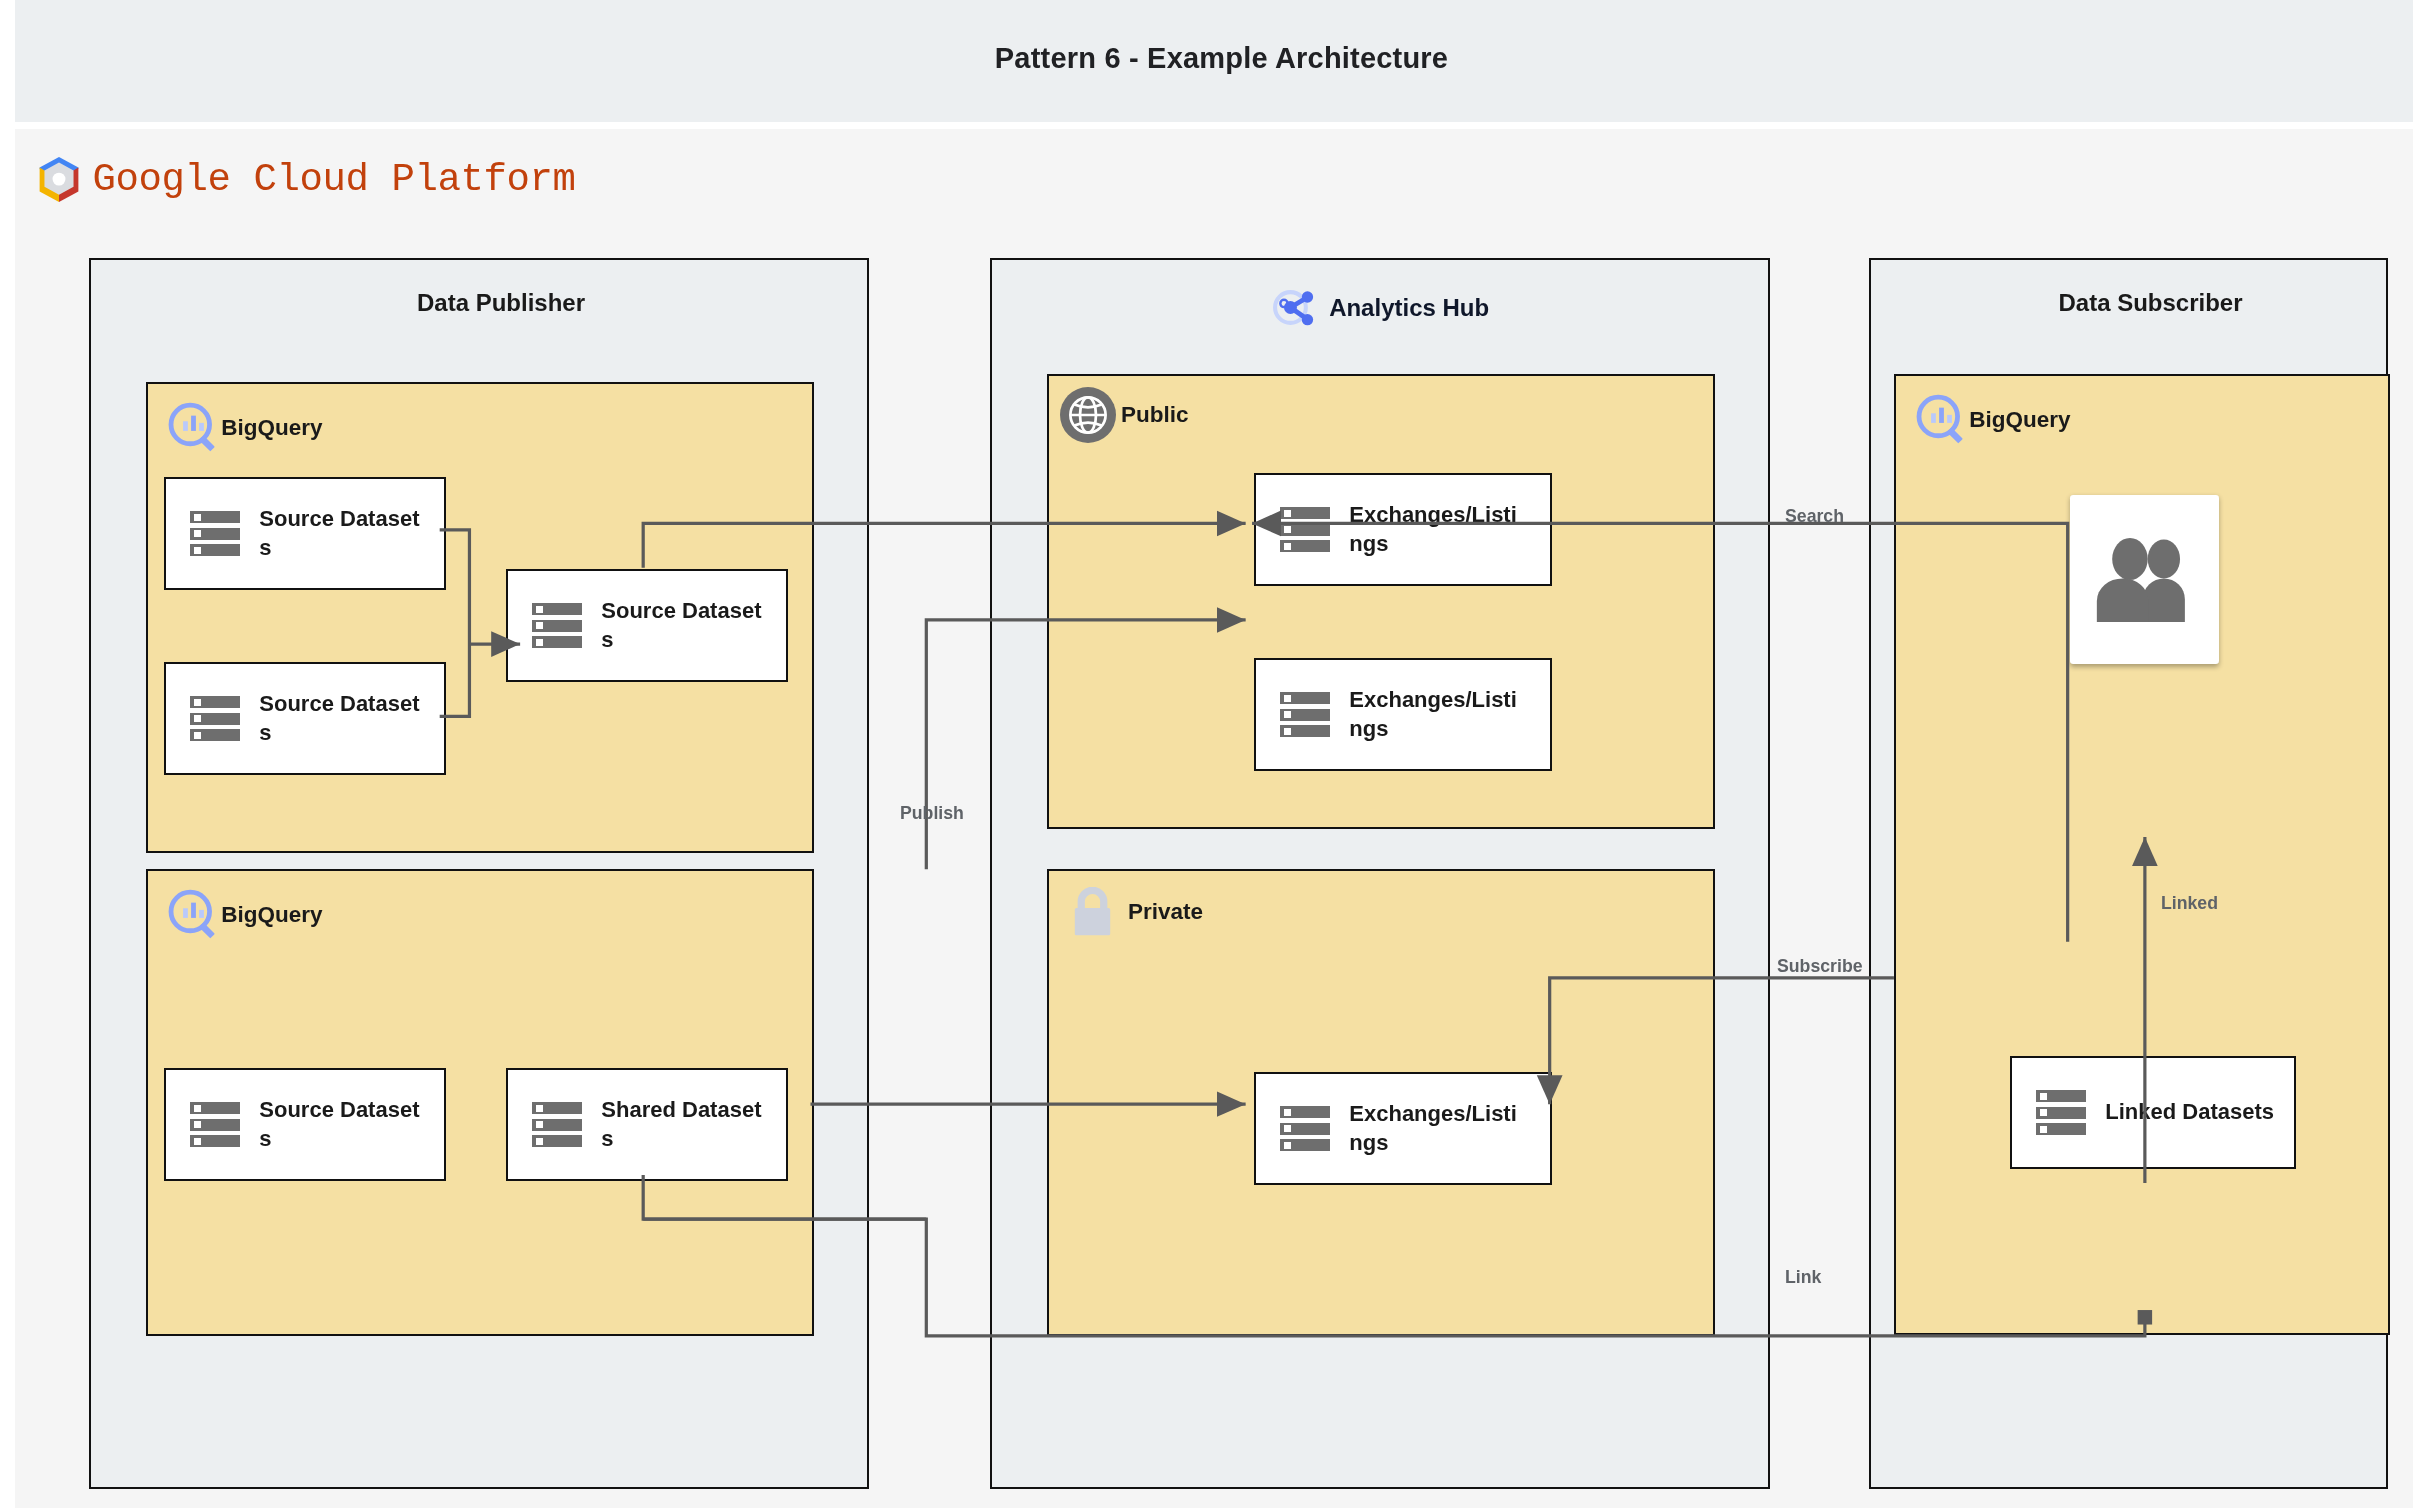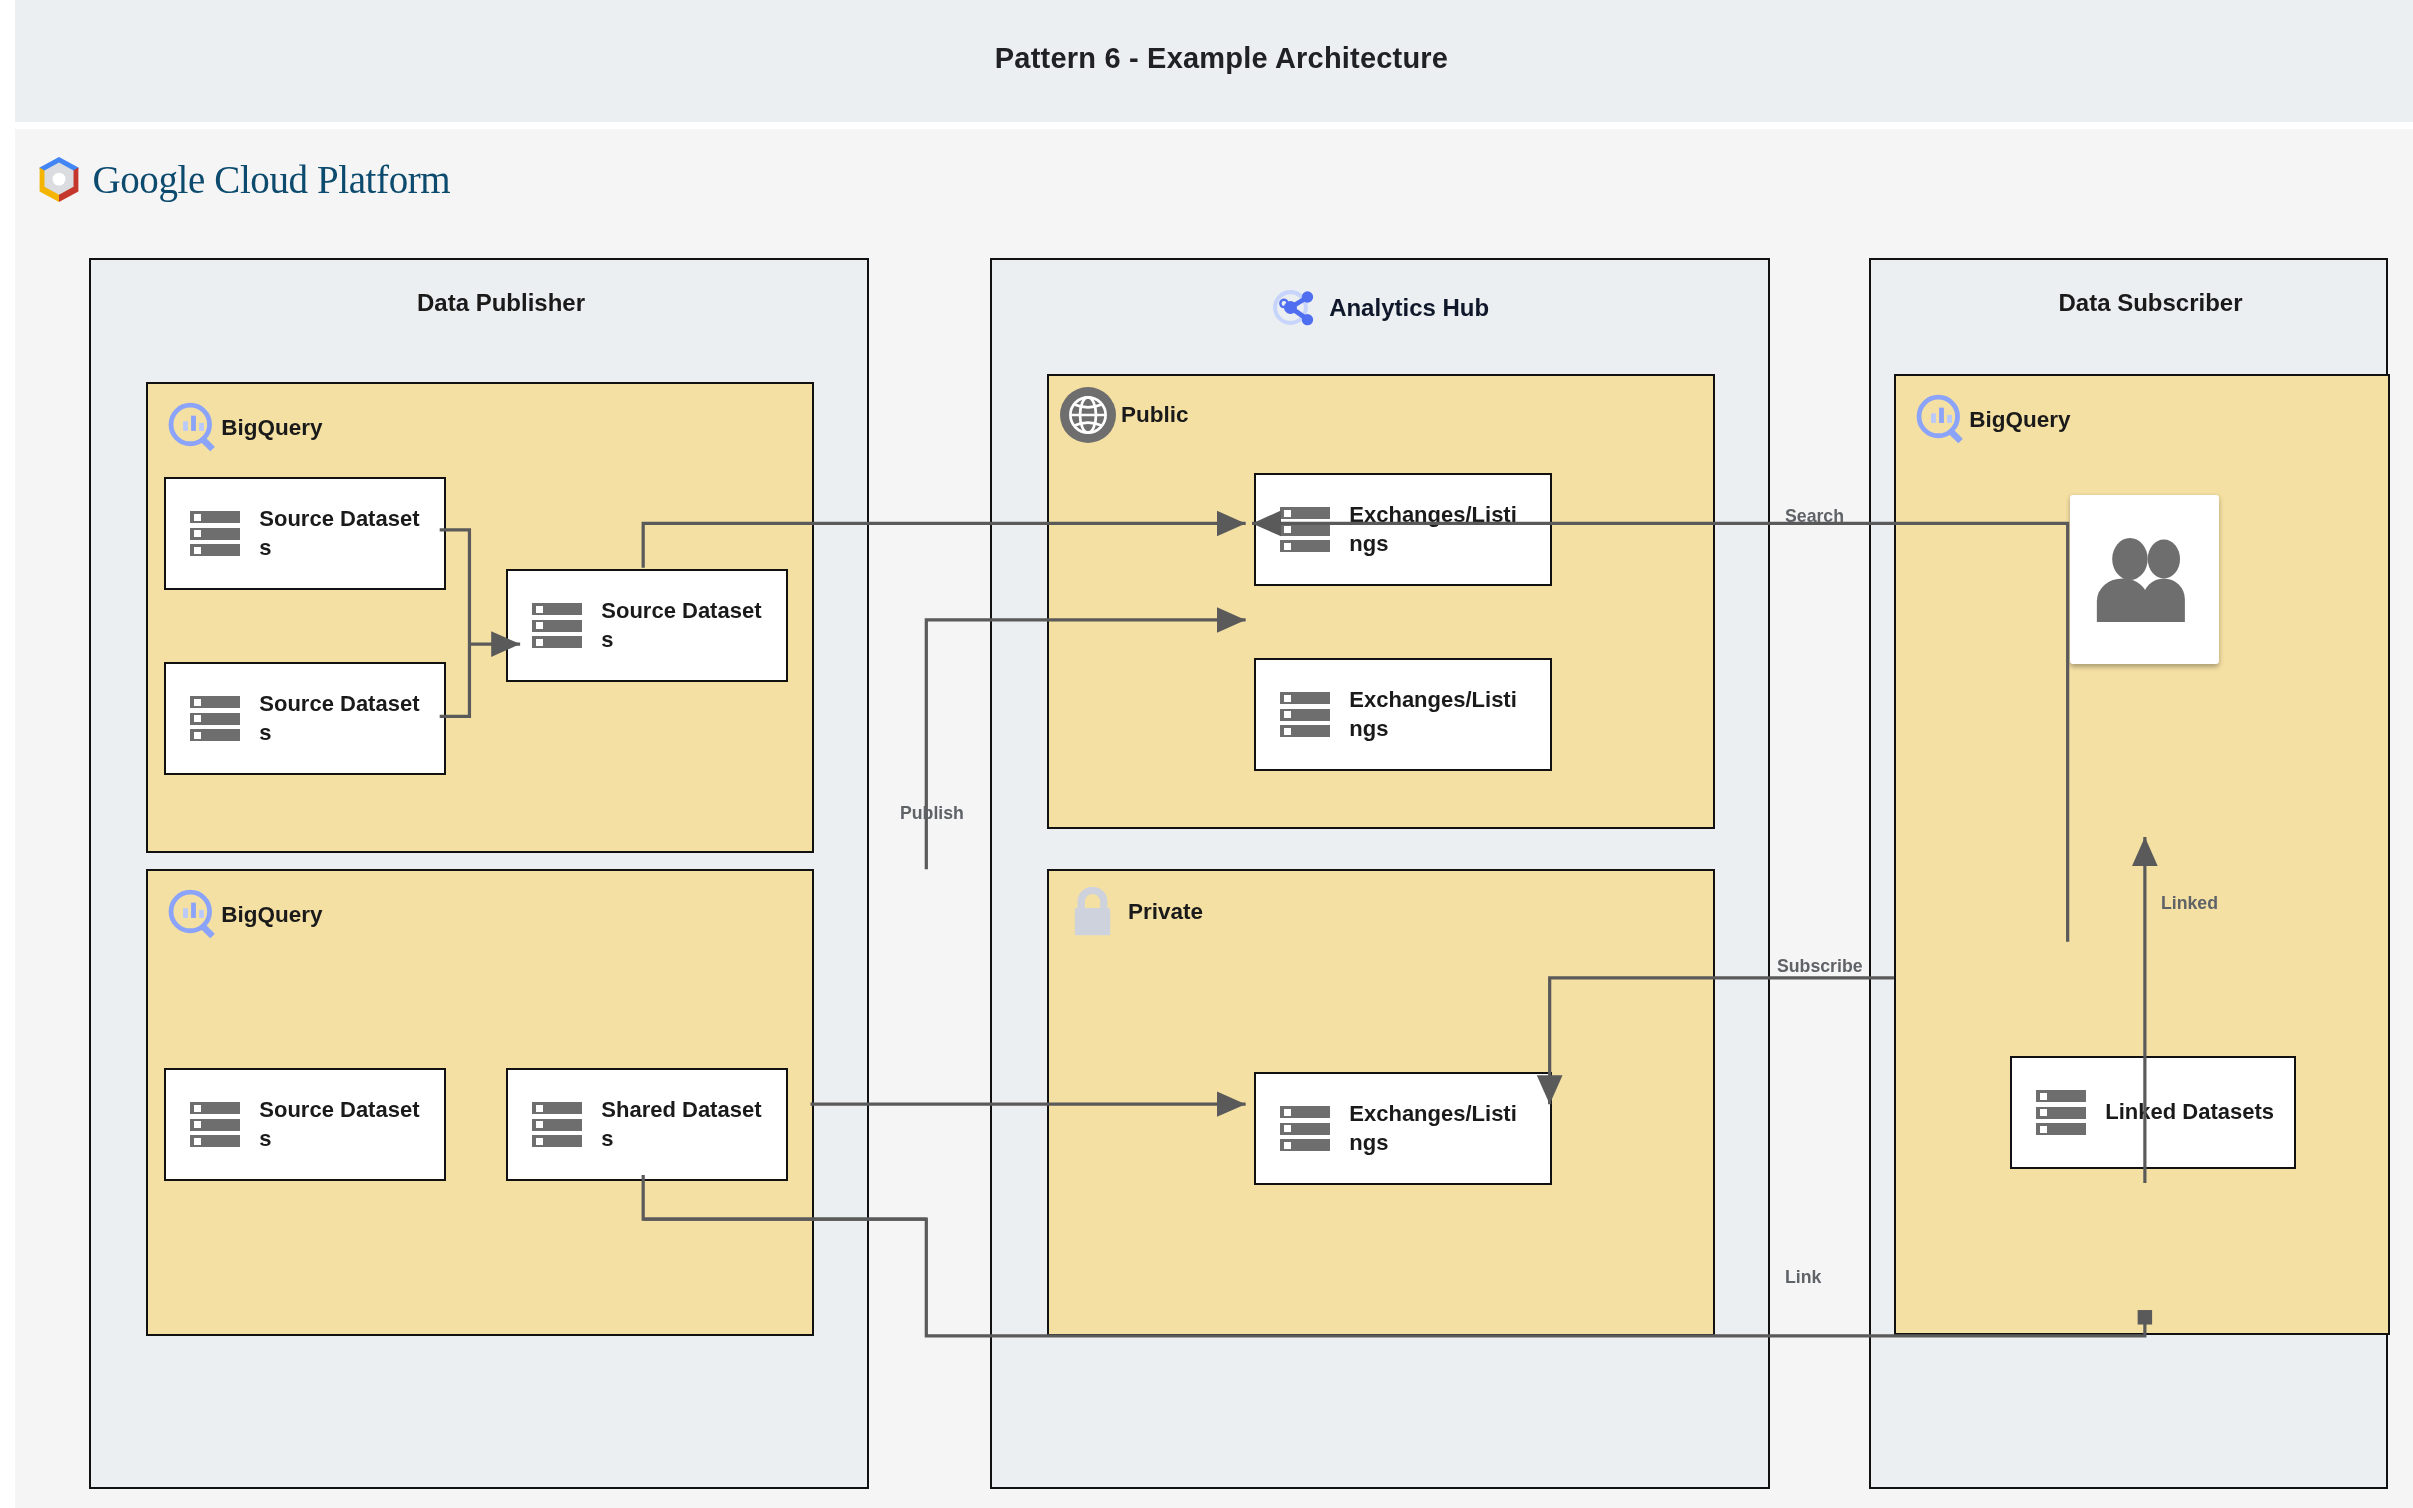--- a/index.html
+++ b/index.html
@@ -25,21 +25,21 @@
 
   
   .stage{
     position:absolute;left:0;top:129px;width:2413px;height:1380px;
     background:#f5f5f5;
   }
 
   
   .gcp-logo{position:absolute;left:22.5px;top:27px;display:flex;align-items:center;}
   .gcp-mark{width:42px;height:47px;margin-right:13px;}
-  .gcp-text{font-size:39px;color:#0c4a6e;letter-spacing:-0.4px;font-family:Liberation Serif, serif;}
+  .gcp-text{font-size:39px;color:#c2410c;letter-spacing:-0.4px;font-family:Liberation Mono, monospace;}
   .gcp-text b{font-weight:normal;}
 
   
   .zone{
     position:absolute;
     background:#eceff1;
     border:2.4px solid #111;
   }
   .zone-title{
     position:absolute;left:0;right:0;top:29px;

